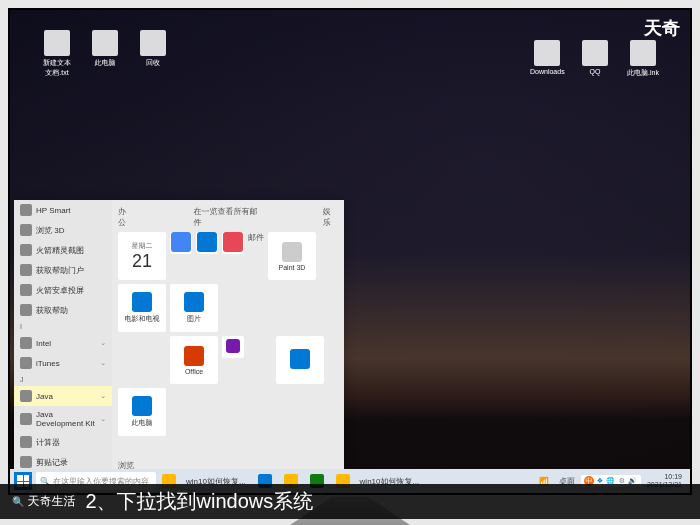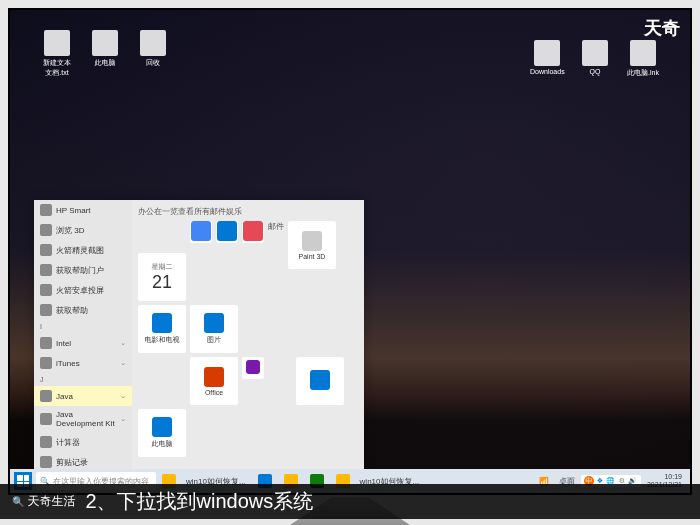--- a/index.html
+++ b/index.html
@@ -5,35 +5,35 @@
 * { margin: 0; padding: 0; box-sizing: border-box; }
 body { width: 700px; height: 525px; overflow: hidden; font-family: "Microsoft YaHei", "Segoe UI", sans-serif; background: #f0f0f0; position: relative; }
 .frame { position: absolute; inset: 0; background: #e8e8e8; }
 .monitor { position: absolute; left: 8px; right: 8px; top: 8px; bottom: 30px; background: linear-gradient(to bottom, #0a0a15 0%, #0a0a18 50%, #3a2820 75%, #1a0e08 100%); overflow: hidden; border: 2px solid #000; }
 .sky { position: absolute; inset: 0; background: radial-gradient(ellipse at 70% 30%, rgba(60,50,80,0.3), transparent), linear-gradient(to bottom, #0a0a18 0%, #151320 50%, #4a3525 72%, #2a1810 80%, #0a0604 85%); }
 .watermark-top { position: absolute; top: 6px; right: 10px; color: #fff; font-size: 18px; font-weight: bold; }
 .desktop-icons { position: absolute; top: 20px; left: 30px; display: flex; gap: 14px; }
 .dicon { width: 34px; text-align: center; color: #fff; font-size: 7px; }
 .dicon .ico { width: 26px; height: 26px; background: rgba(255,255,255,0.85); margin: 0 auto 2px; border-radius: 2px; }
 .desktop-icons-right { position: absolute; top: 30px; right: 30px; display: flex; gap: 14px; }
-.start-menu { position: absolute; left: 24px; top: 190px; width: 330px; height: 270px; background: #e6e6e6; display: flex; box-shadow: 0 0 10px rgba(0,0,0,0.3); }
+.start-menu { position: absolute; left: 4px; top: 190px; width: 330px; height: 270px; background: #e6e6e6; display: flex; box-shadow: 0 0 10px rgba(0,0,0,0.3); }
 .app-list { width: 98px; background: #e6e6e6; overflow: hidden; font-size: 8px; }
 .app-item { padding: 4px 6px; color: #333; display: flex; align-items: center; gap: 4px; cursor: pointer; }
 .app-item:hover, .app-item.hover { background: #fef9c3; }
 .app-item .aico { width: 12px; height: 12px; background: #888; border-radius: 2px; flex-shrink: 0; }
 .app-item .chev { margin-left: auto; font-size: 7px; color: #888; }
 .app-header { padding: 3px 6px; font-size: 7px; color: #666; }
 .tiles { flex: 1; background: #eaeaea; padding: 6px; }
 .tile-label { font-size: 8px; color: #555; margin-bottom: 4px; }
 .tile-row { display: flex; gap: 4px; flex-wrap: wrap; }
 .tile { background: #fff; border-radius: 2px; display: flex; flex-direction: column; align-items: center; justify-content: center; font-size: 7px; color: #333; cursor: pointer; }
 .tile.med { width: 48px; height: 48px; }
 .tile.sm { width: 22px; height: 22px; }
 .tile .tico { width: 20px; height: 20px; background: #0078d4; border-radius: 3px; margin-bottom: 2px; }
-.calendar-tile { background: #fff; width: 48px; height: 48px; display: flex; flex-direction: column; align-items: center; justify-content: center; margin-top: 32px; }
+.calendar-tile { background: #fff; width: 48px; height: 48px; display: flex; flex-direction: column; align-items: center; justify-content: center; }
 .cal-day { font-size: 7px; color: #666; }
 .cal-num { font-size: 18px; font-weight: 300; }
 .taskbar { position: absolute; left: 0; right: 0; bottom: 0; height: 24px; background: #dce4ee; display: flex; align-items: center; padding: 0 4px; font-size: 8px; }
 .tb-start { width: 18px; height: 18px; background: #0078d4; margin-right: 4px; cursor: pointer; display: grid; grid-template: 1fr 1fr / 1fr 1fr; gap: 1px; padding: 3px; }
 .tb-start div { background: #fff; }
 .tb-search { width: 120px; height: 18px; background: #fff; border-radius: 2px; display: flex; align-items: center; padding: 0 4px; color: #888; gap: 3px; }
 .tb-item { padding: 0 6px; display: flex; align-items: center; gap: 10px; color: #333; cursor: pointer; height: 18px; }
 .tb-item .tbico { width: 14px; height: 14px; background: #0078d4; border-radius: 2px; }
 .tb-spacer { flex: 1; }
 .tb-tray { display: flex; align-items: center; gap: 2px; color: #333; }
@@ -119,21 +119,21 @@
             <span>计算器</span>
           </div>
         <div class="app-item">
             <div class="aico"></div>
             <span>剪贴记录</span>
           </div>
 
       </div>
 
       <div class="tiles">
-        <div style="display:flex;">
+        <div style="display:flex;gap:60px">
           <div class="tile-label">办公</div>
           <div class="tile-label">在一览查看所有邮件</div>
           <div class="tile-label">娱乐</div>
         </div>
         <div class="tile-row">
           <div class="calendar-tile tile med">
             <div class="cal-day">星期二</div>
             <div class="cal-num">21</div>
           </div>
           <div style="display:flex;flex-direction:row;gap:4px">

